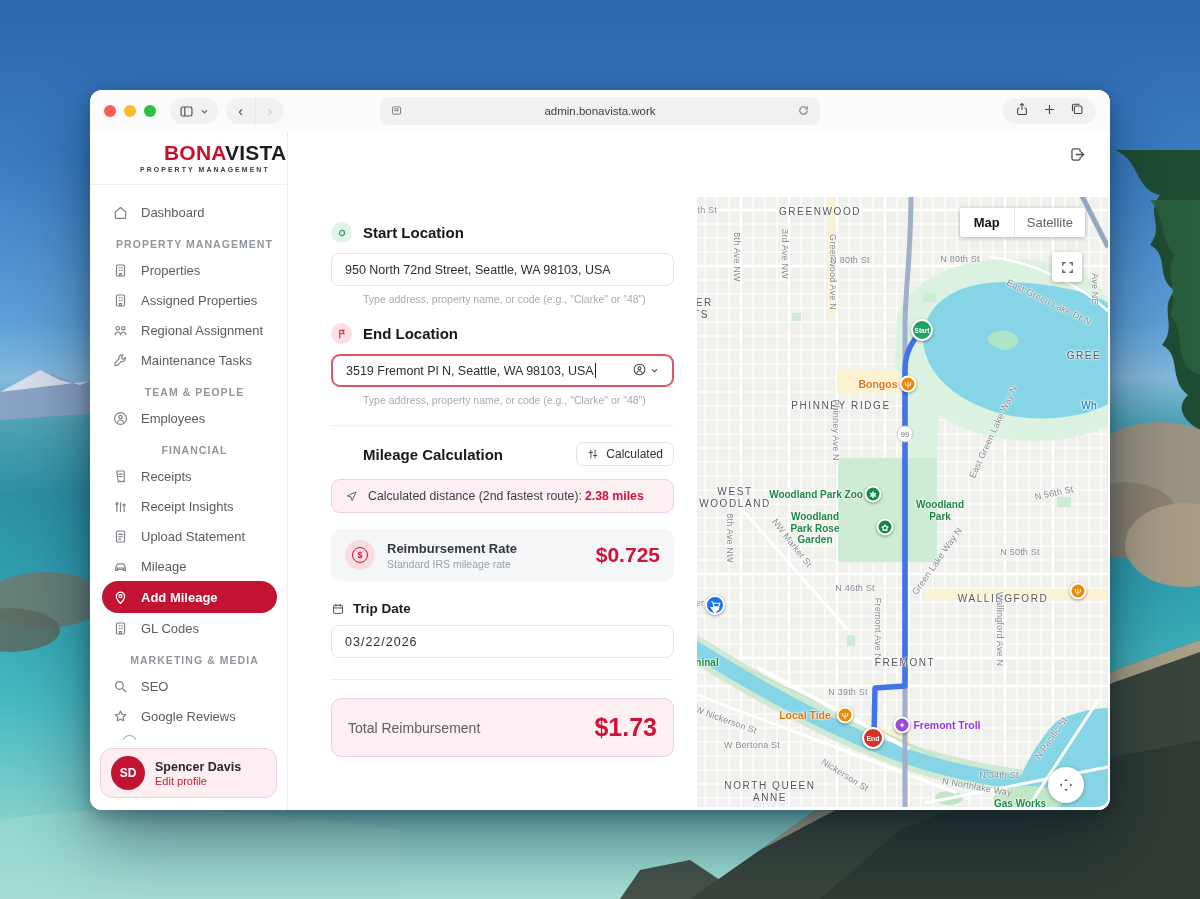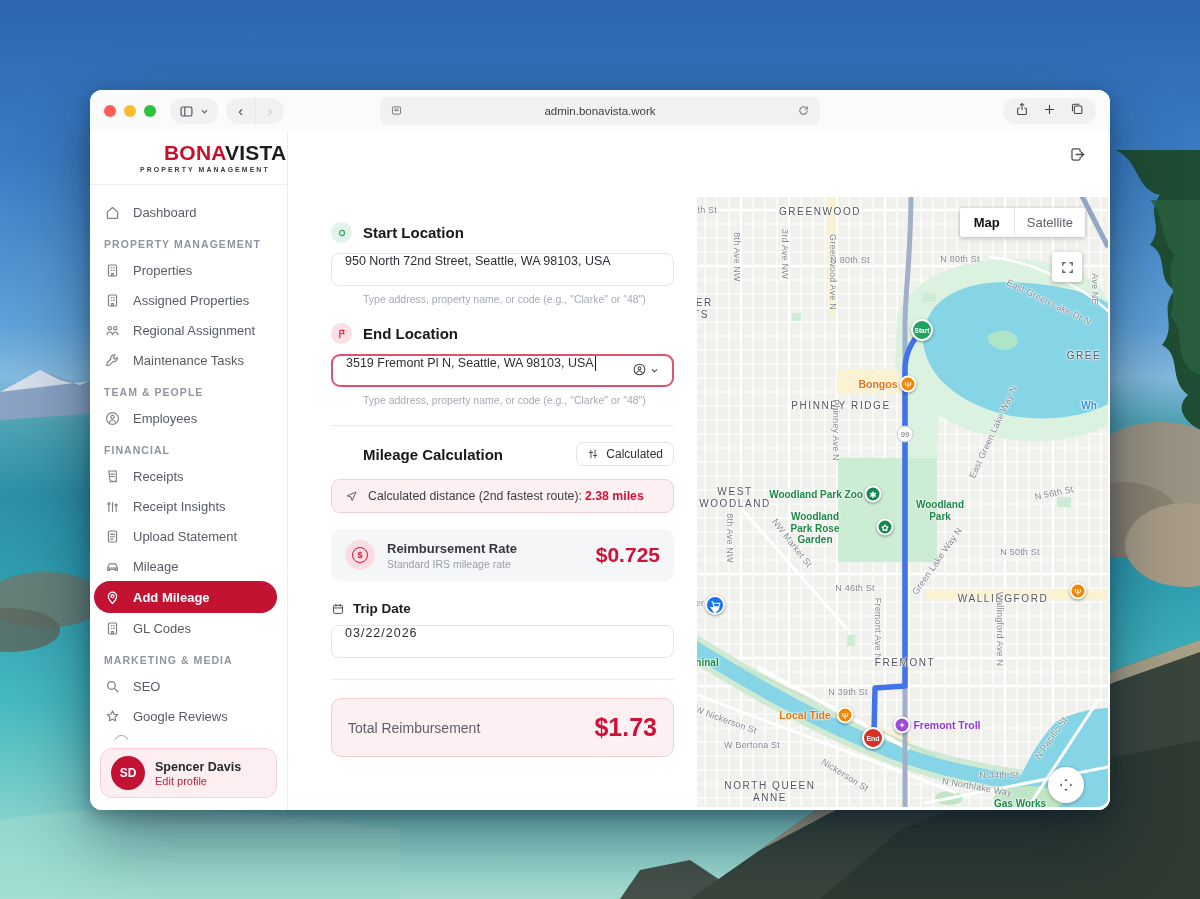--- a/index.html
+++ b/index.html
@@ -28,42 +28,42 @@
   .tb-right { margin-left:auto; background:#f1f1f3; border-radius:999px; height:26px; display:flex; align-items:center; gap:14px; padding:0 12px; color:#3f4145; }
 
   .win-body { flex:1; display:flex; min-height:0; }
 
   
   .sidebar { width:198px; flex:0 0 198px; border-right:1px solid #ececee; display:flex; flex-direction:column; background:#fff; }
   .logo-block { padding:9px 0 11px 50px; border-bottom:1px solid #efeff1; }
   .logo-line { font-size:21px; font-weight:800; letter-spacing:.2px; color:#1d1d1f;margin-left:24px; }
   .logo-line .bona { color:#c8102e; }
   .logo-tag { font-size:6.9px; letter-spacing:2.1px; color:#3a3a3c; margin-top:1px; font-weight:600; }
-  .nav { flex:1; padding:12px 10px 0 4px; overflow:hidden; display:flex; flex-direction:column; }
+  .nav { flex:1; padding:12px 10px 0 12px; overflow:hidden; display:flex; flex-direction:column;text-align:center; }
   .nav-header { font-size:10.5px; font-weight:700; letter-spacing:1.05px; color:#8f959c; margin:11px 0 5px 10px; }
   .nav-item { display:flex; align-items:center; gap:12px; height:30px; padding:0 10px; border-radius:999px; color:#585c63; font-size:13px; flex:0 0 auto; }
   .nav-item .nicon { width:17px; height:17px; color:#7d8187; display:flex; }
   .nav-item.active { background:#c21333; color:#fff; height:32px; font-weight:700; }
   .nav-item.active .nicon { color:#fff; }
   .cutoff-icon { height:10px; overflow:hidden; margin:4px 0 0 20px; flex:0 0 auto; }
   .cutoff-icon div { width:15px; height:15px; border:1.4px solid #9aa0a6; border-radius:50%; }
   .profile-card { margin:8px 10px 12px; background:#fdeef1; border:1px solid #f7cfd8; border-radius:12px; padding:7px 10px; display:flex; align-items:center; gap:10px; }
   .avatar { width:34px; height:34px; border-radius:50%; background:#c21333; color:#ffffff; font-weight:700; font-size:12px; display:flex; align-items:center; justify-content:center; }
   .p-name { font-size:12.5px; font-weight:700; color:#27292d; }
   .p-action { font-size:11px; color:#c2203d; margin-top:1px; }
 
   
   .main { flex:1; position:relative; background:#fff; }
   .logout-btn { position:absolute; top:14px; right:24px; color:#4a4d52; }
   .form { position:absolute; left:43px; top:90px; width:343px; }
   .sec-head { display:flex; align-items:center; gap:11px; font-size:15px; font-weight:700; color:#17181b; }
   .dot-circle { width:21px; height:21px; border-radius:50%; display:flex; align-items:center; justify-content:center; }
   .dc-green { background:#e2f4e9; color:#2fa36b; }
   .dc-red { background:#fbdfe4; color:#d42a47; }
-  .tinput { margin-top:10px; height:33px; border:1px solid #e3e5e9; border-radius:8px; display:flex; padding:0 13px; font-size:12.5px; color:#2c2e33; background:#fff; }
+  .tinput { margin-top:10px; height:33px; border:1px solid #e3e5e9; border-radius:8px; display:flex; align-items:center; padding:0 13px; font-size:12.5px; color:#2c2e33; background:#fff; }
   .tinput.focus-red { border:2px solid #e0516b; border-radius:9px; }
   .caret { width:1.2px; height:15px; background:#1c1c1e; margin-left:1px; }
   .input-right { margin-left:auto; display:flex; align-items:center; gap:3px; color:#3c3e42; }
   .helper { font-size:10.5px; color:#a6abb2; margin:7px 0 0 32px; }
   .hr { height:1px; background:#ebedef; margin-top:19px; }
   .calc-row { margin-top:16px; display:flex; align-items:center; justify-content:space-between; }
   .calc-title { font-size:15px; font-weight:700; color:#17181b;margin-left:32px; }
   .chip { border:1px solid #e2e4e8; border-radius:7px; padding:4px 10px; font-size:12px; color:#2f3136; display:flex; align-items:center; gap:7px; background:#fff; }
   .chip svg { color:#4a4d52; }
   .banner { margin-top:13px; border:1px solid #f6ced6; background:#fdf0f3; border-radius:9px; padding:9px 13px; display:flex; align-items:center; gap:10px; font-size:12.3px; color:#3b3e43; }

